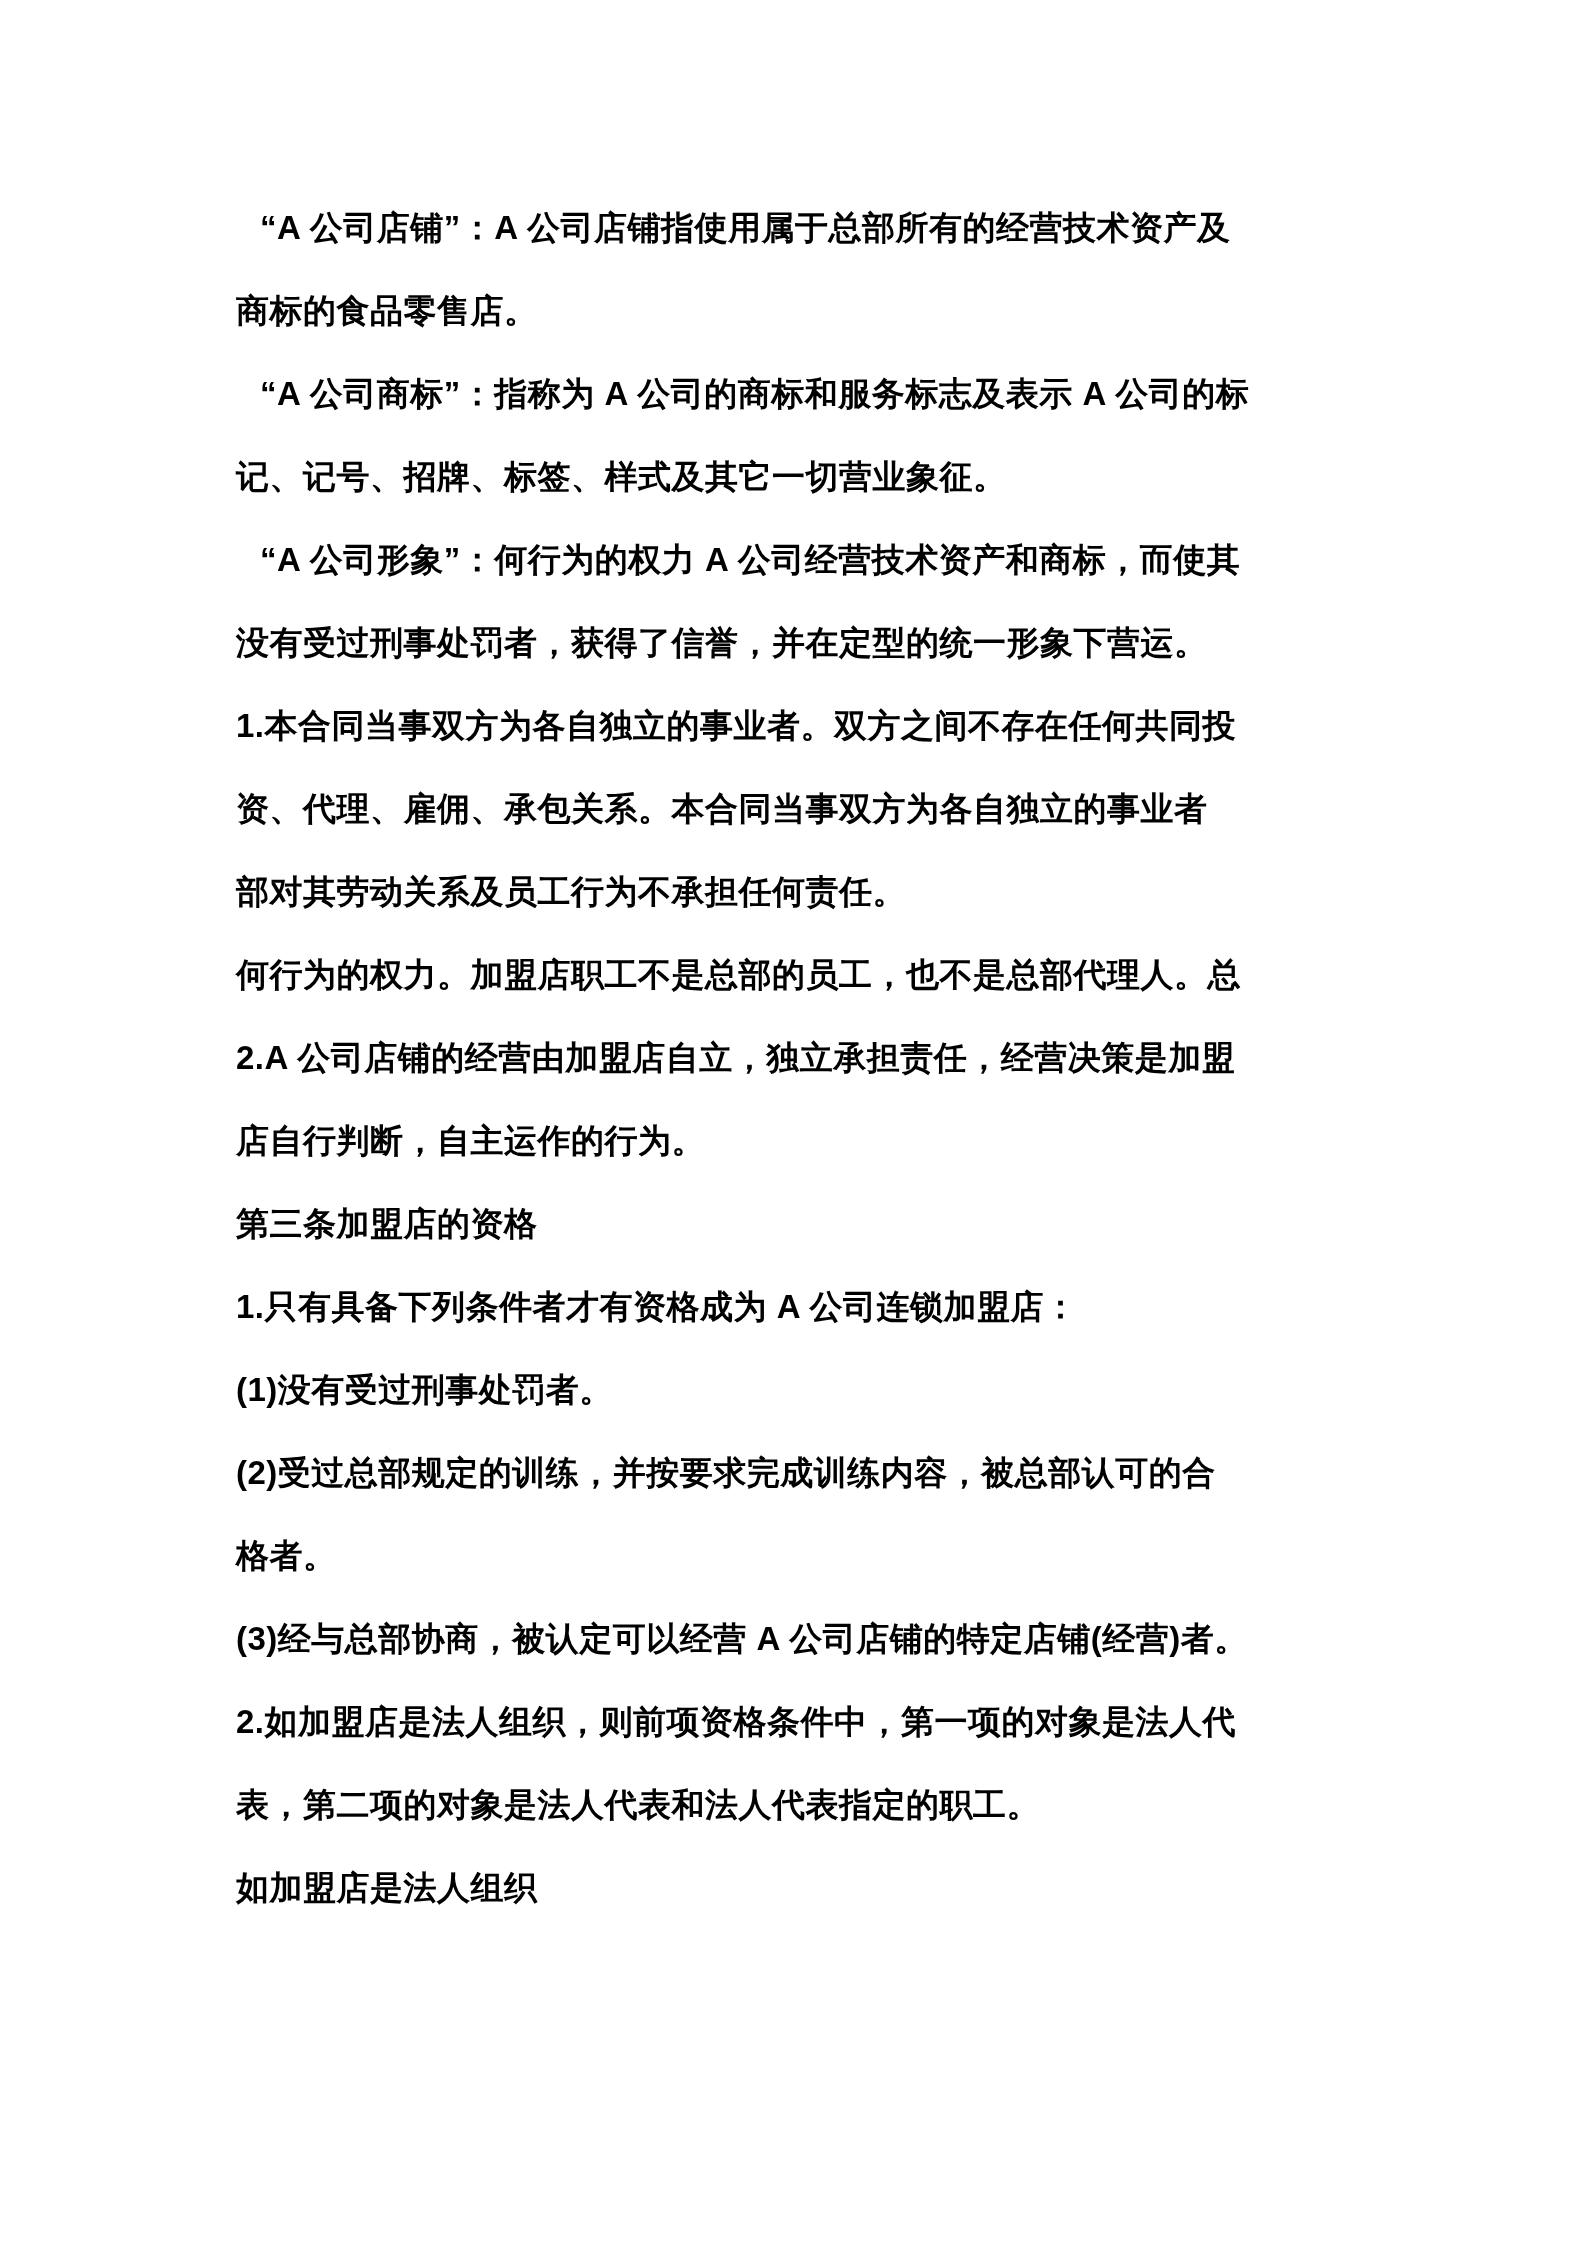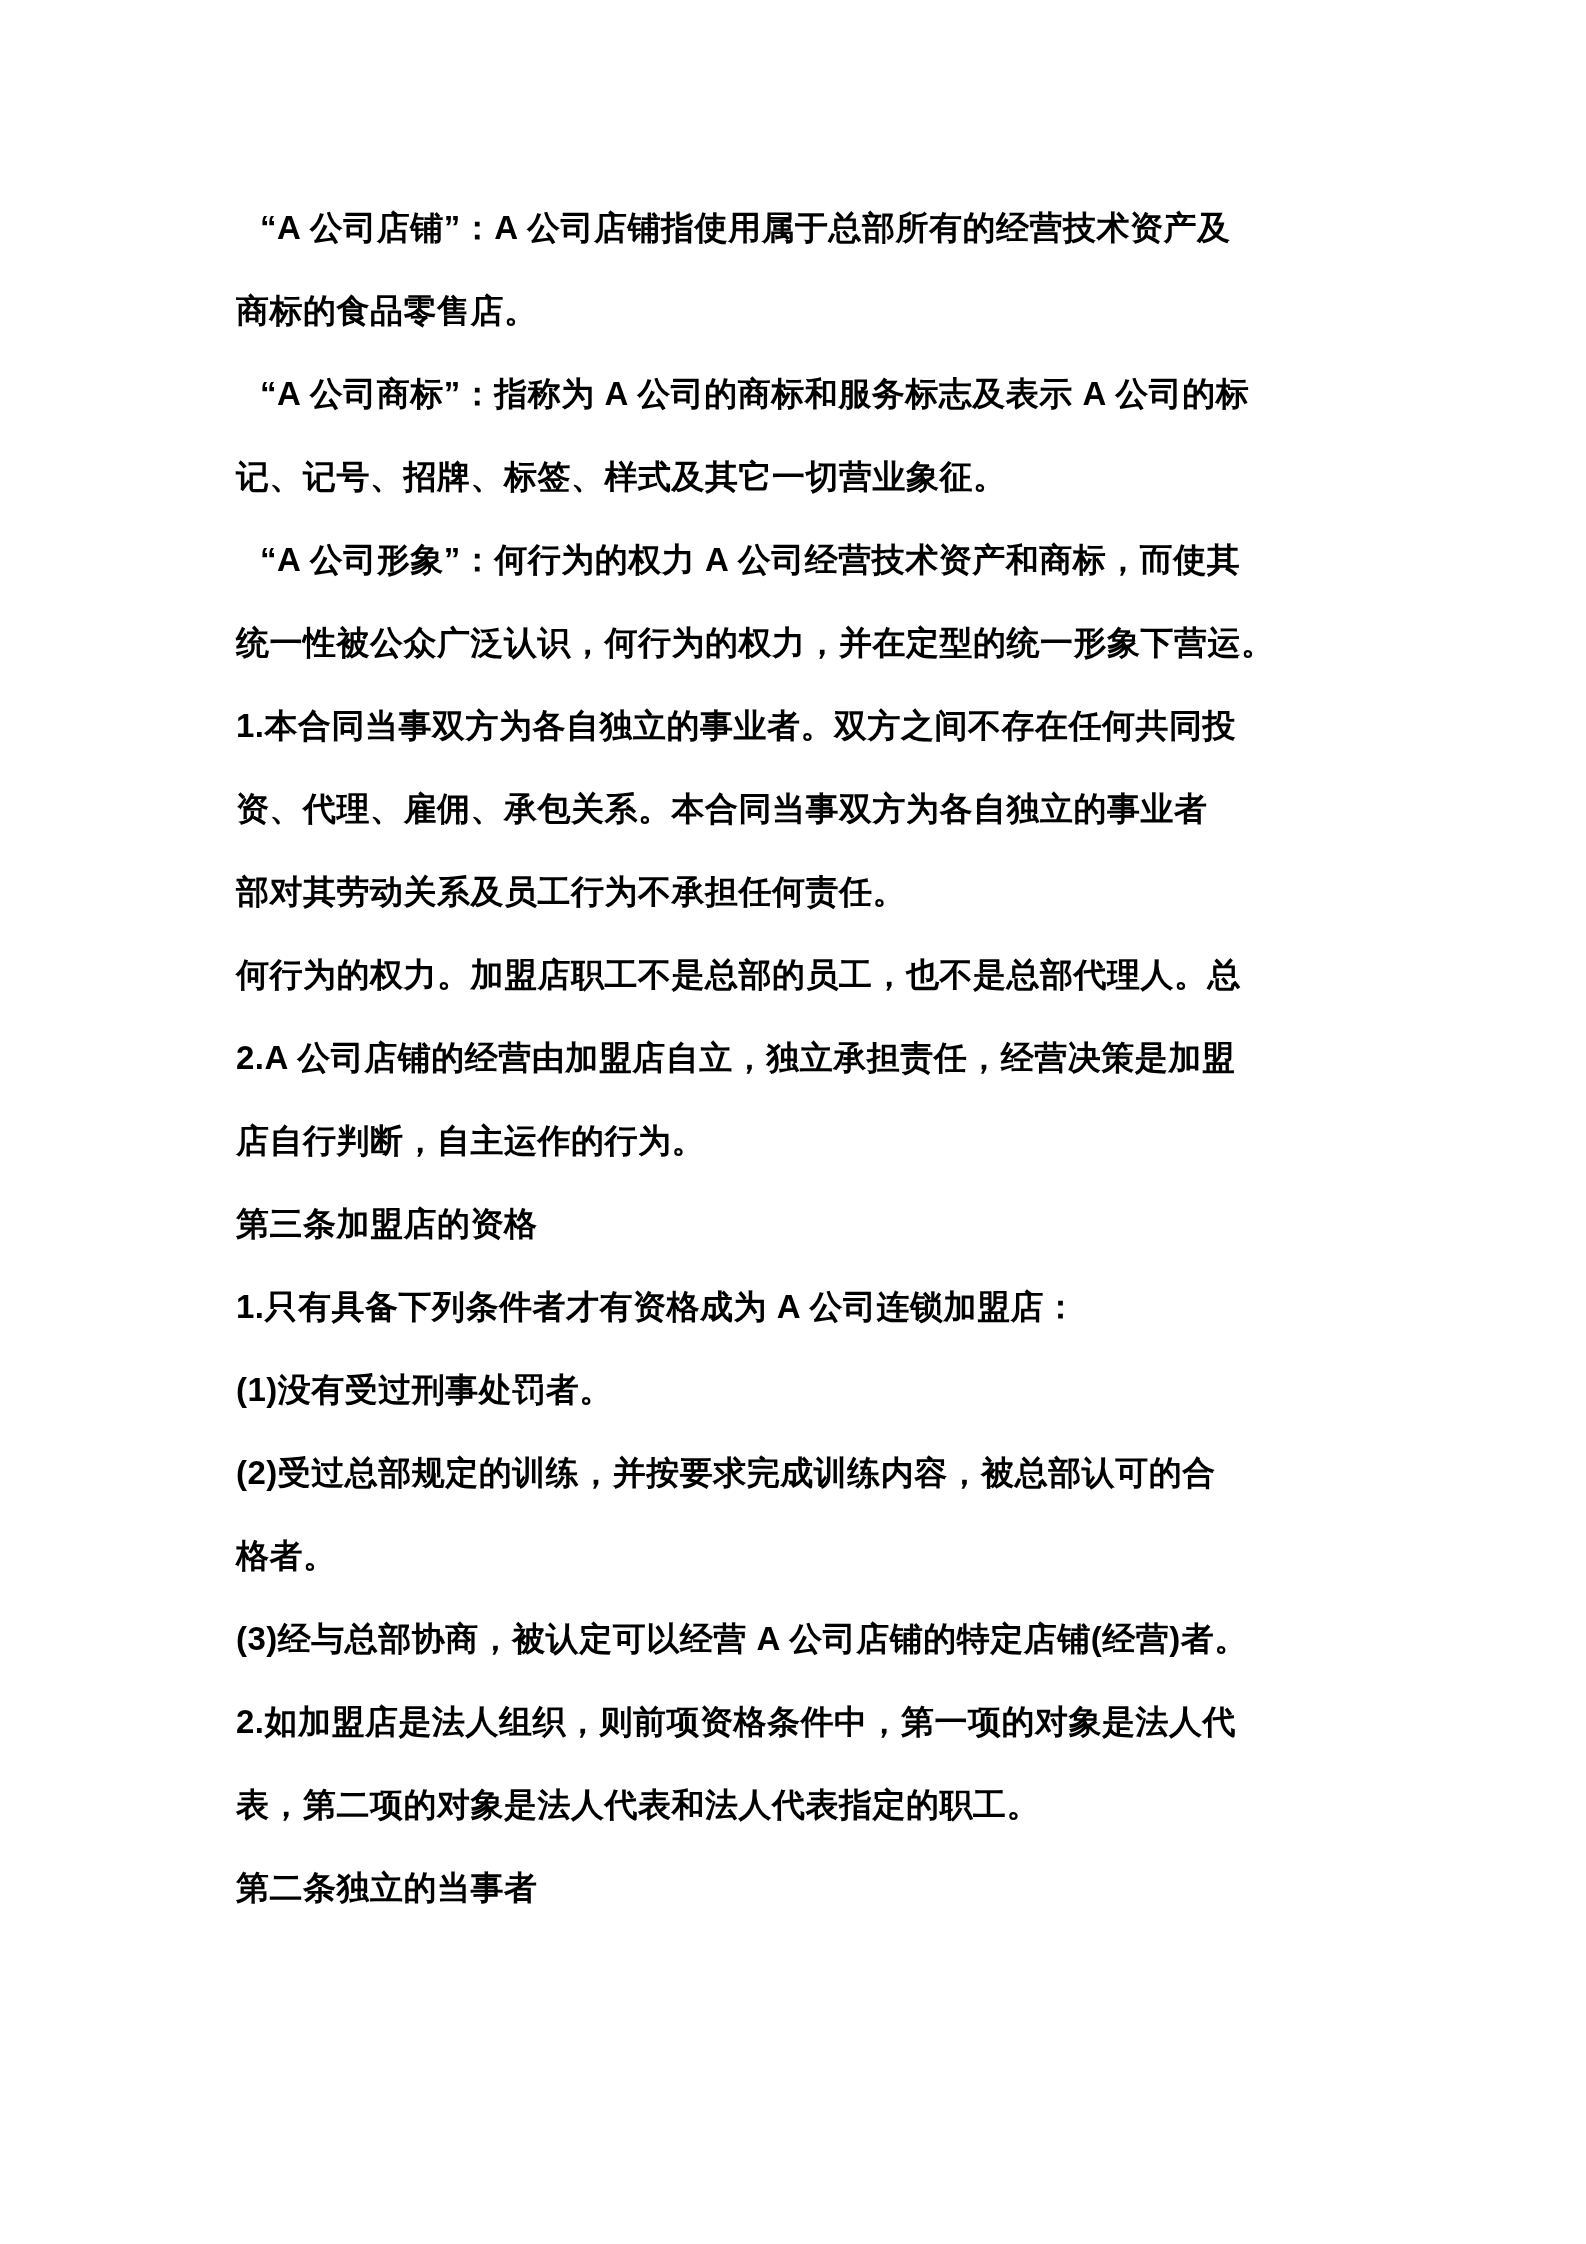--- a/index.html
+++ b/index.html
@@ -32,29 +32,29 @@
 </style>
 </head>
 <body>
 
 <div class="page">
   <div class="line indent">“A 公司店铺”：A 公司店铺指使用属于总部所有的经营技术资产及</div>
   <div class="line">商标的食品零售店。</div>
   <div class="line indent">“A 公司商标”：指称为 A 公司的商标和服务标志及表示 A 公司的标</div>
   <div class="line">记、记号、招牌、标签、样式及其它一切营业象征。</div>
   <div class="line indent">“A 公司形象”：何行为的权力 A 公司经营技术资产和商标，而使其</div>
-  <div class="line">统一性被公众广泛认识，何行为的权力，并在定型的统一形象下营运。</div>
+  <div class="line">没有受过刑事处罚者，获得了信誉，并在定型的统一形象下营运。</div>
   <div class="line">1.本合同当事双方为各自独立的事业者。双方之间不存在任何共同投</div>
   <div class="line">资、代理、雇佣、承包关系。本合同当事双方为各自独立的事业者</div>
   <div class="line">部对其劳动关系及员工行为不承担任何责任。</div>
   <div class="line">何行为的权力。加盟店职工不是总部的员工，也不是总部代理人。总</div>
   <div class="line">2.A 公司店铺的经营由加盟店自立，独立承担责任，经营决策是加盟</div>
   <div class="line">店自行判断，自主运作的行为。</div>
   <div class="line">第三条加盟店的资格</div>
   <div class="line">1.只有具备下列条件者才有资格成为 A 公司连锁加盟店：</div>
   <div class="line">(1)没有受过刑事处罚者。</div>
   <div class="line">(2)受过总部规定的训练，并按要求完成训练内容，被总部认可的合</div>
   <div class="line">格者。</div>
   <div class="line">(3)经与总部协商，被认定可以经营 A 公司店铺的特定店铺(经营)者。</div>
   <div class="line">2.如加盟店是法人组织，则前项资格条件中，第一项的对象是法人代</div>
   <div class="line">表，第二项的对象是法人代表和法人代表指定的职工。</div>
-  <div class="line">第二条独立的当事者</div>
+  <div class="line">如加盟店是法人组织</div>
 </div>
 
 </body></html>

